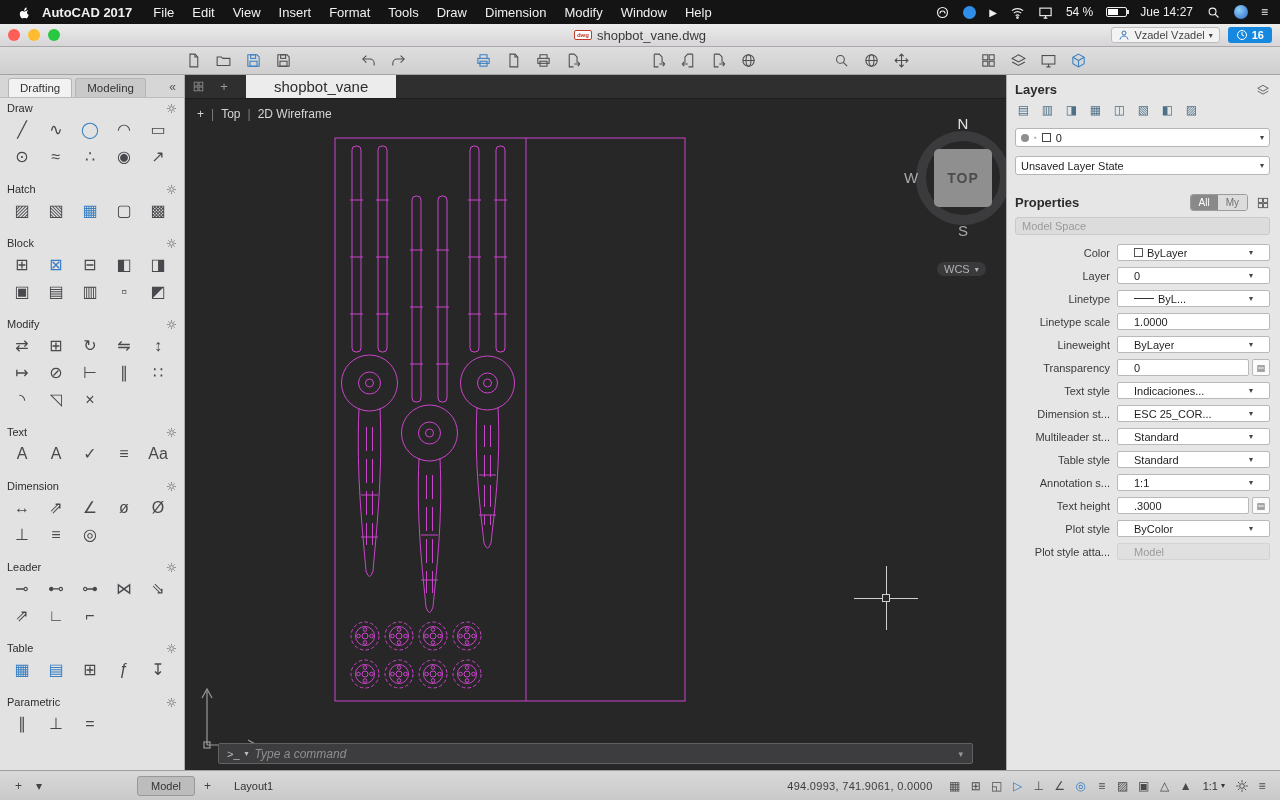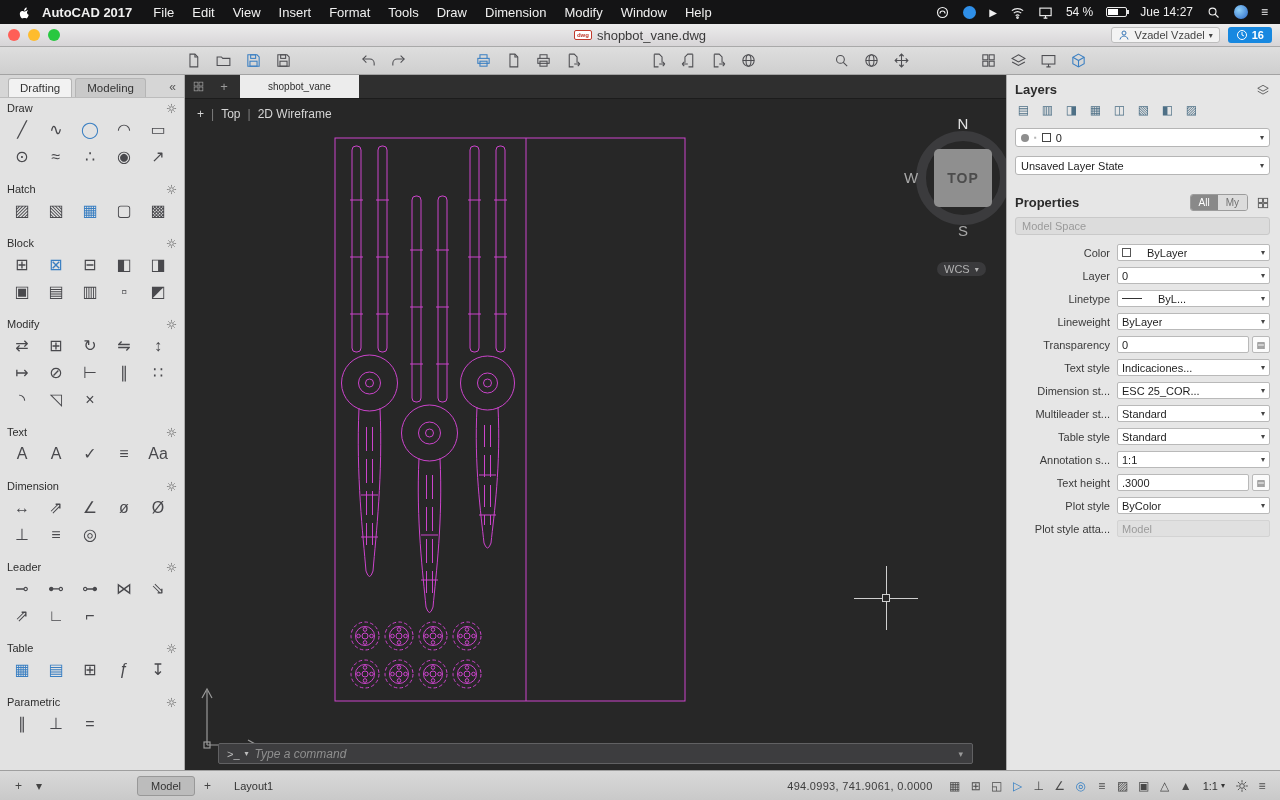--- a/index.html
+++ b/index.html
@@ -63,21 +63,21 @@
   .gear svg { width:11px; height:11px; stroke:#6f6f6f; fill:none; stroke-width:1.7; }
   .tools { display:flex; flex-wrap:wrap; padding:0 5px; }
   .tool { width:34px; height:27px; display:flex; align-items:center; justify-content:center; font-size:16px; color:#49494d; }
   .tool.accent { color:#3a7fc2; }
 
   
   .canvas { flex:1; position:relative; background:#272727; overflow:hidden; }
   .doc-tabs { position:relative; z-index:3; height:24px; background:#2f2f2f; display:flex; align-items:stretch; border-bottom:1px solid #1c1c1c; }
   .grid-btn, .plus-btn { width:26px; display:flex; align-items:center; justify-content:center; color:#9a9a9a; font-size:13px; }
   .grid-btn svg { width:13px; height:13px; stroke:#9a9a9a; fill:none; stroke-width:1.4; }
-  .doc-tab { background:#ececec; color:#2e2e2e; font-size:10px; display:flex; align-items:center; padding:0 28px; margin-left:3px; }
+  .doc-tab { background:#ececec; color:#2e2e2e; font-size:15px; display:flex; align-items:center; padding:0 28px; margin-left:9px; }
   .drawing-svg { position:absolute; left:0; top:0; z-index:1; pointer-events:none; }
   .vp-controls { position:absolute; z-index:4; top:32px; left:12px; display:flex; gap:7px; align-items:center; color:#c9c9c9; font-size:12px; }
   .vp-item { color:#d5d5d5; font-size:12px; }
   .vp-sep { color:#7e7e7e; }
   .viewcube { position:absolute; z-index:4; top:40px; left:718px; width:120px; height:124px; }
   .vc-ring { position:absolute; left:13px; top:16px; width:94px; height:94px; border-radius:50%; border:10px solid #3b3b3d; }
   .vc-face { position:absolute; left:31px; top:34px; width:58px; height:58px; background:#8f8f8f; border-radius:5px; display:flex; align-items:center; justify-content:center; font-size:14px; font-weight:bold; color:#4c4c4c; letter-spacing:1px; }
   .vc-l { position:absolute; font-size:15px; color:#a9a9a9; }
   .vc-n { top:0; left:0; right:0; text-align:center; color:#e2e2e2; }
   .vc-s { bottom:0; left:0; right:0; text-align:center; }
@@ -108,21 +108,21 @@
   .lc-swatch { width:9px; height:9px; border:1px solid #444; background:#fff; }
   .panel-header.props { margin-top:12px; }
   .seg { display:flex; border:1px solid #9c9c9c; border-radius:3px; overflow:hidden; margin-left:auto; }
   .seg button { font-size:10px; padding:2px 8px; }
   .seg-all { background:#898989; color:#fff; }
   .seg-my { background:#dcdcdc; color:#707070; }
   .seg + .ph-ic, .props .ph-ic { margin-left:8px; }
   .context-box { margin:2px 10px 6px 8px; height:18px; background:#dcdcdc; border:1px solid #c9c9c9; border-radius:3px; color:#9a9a9a; display:flex; align-items:center; padding:0 6px; }
   .prop-row { display:flex; align-items:center; height:23px; padding-right:10px; }
   .prop-label { width:110px; text-align:right; padding-right:7px; color:#3a3a3a; white-space:nowrap; overflow:hidden; }
-  .prop-control { flex:1; height:17px; background:#fff; border:1px solid #b9b9b9; border-radius:2px; display:flex; align-items:center; padding:0 4px; color:#1e1e1e; min-width:0;gap:12px; }
+  .prop-control { flex:1; height:17px; background:#fff; border:1px solid #b9b9b9; border-radius:2px; display:flex; align-items:center; padding:0 16px; color:#1e1e1e; min-width:0; }
   .prop-value { white-space:nowrap; overflow:hidden; }
   .prop-row .chev { margin-left:auto; font-size:8px; color:#444; padding-left:3px; }
   .prop-row[data-type="static"] .prop-control { background:#e0e0e0; border-color:#d3d3d3; color:#9b9b9b; }
   .swatch, .linepfx, .xbtn { display:none; }
   .f-swatch .swatch { display:inline-block; width:9px; height:9px; border:1px solid #555; background:#fff; margin-right:4px; }
   .f-linepfx .linepfx { display:inline-block; width:20px; height:1px; background:#333; margin-right:4px; }
   .prop-row.f-xbtn .xbtn { display:flex; width:18px; height:17px; margin-left:3px; background:#fbfbfb; border:1px solid #b9b9b9; border-radius:2px; align-items:center; justify-content:center; font-size:9px; color:#555; }
 
   
   .statusbar { height:30px; background:linear-gradient(#d9d9d9,#c9c9c9); border-top:1px solid #9f9f9f; display:flex; align-items:center; padding:0 8px; font-size:11px; color:#3c3c3c; flex:0 0 auto; }
@@ -799,20 +799,29 @@
           <div class="prop-row f-linepfx" data-type="dropdown">
             <span class="prop-label">Linetype</span>
             <span class="prop-control">
 
               <span class="linepfx"></span>
               <span class="prop-value">ByL...</span>
               <span class="chev">▾</span>
             </span>
 
           </div>
+          <div class="prop-row" data-type="input">
+            <span class="prop-label">Linetype scale</span>
+            <span class="prop-control">
+
+              <span class="prop-value">1.0000</span>
+
+            </span>
+
+          </div>
           <div class="prop-row" data-type="dropdown">
             <span class="prop-label">Lineweight</span>
             <span class="prop-control">
 
               <span class="prop-value">ByLayer</span>
               <span class="chev">▾</span>
             </span>
 
           </div>
           <div class="prop-row f-xbtn" data-type="input">

